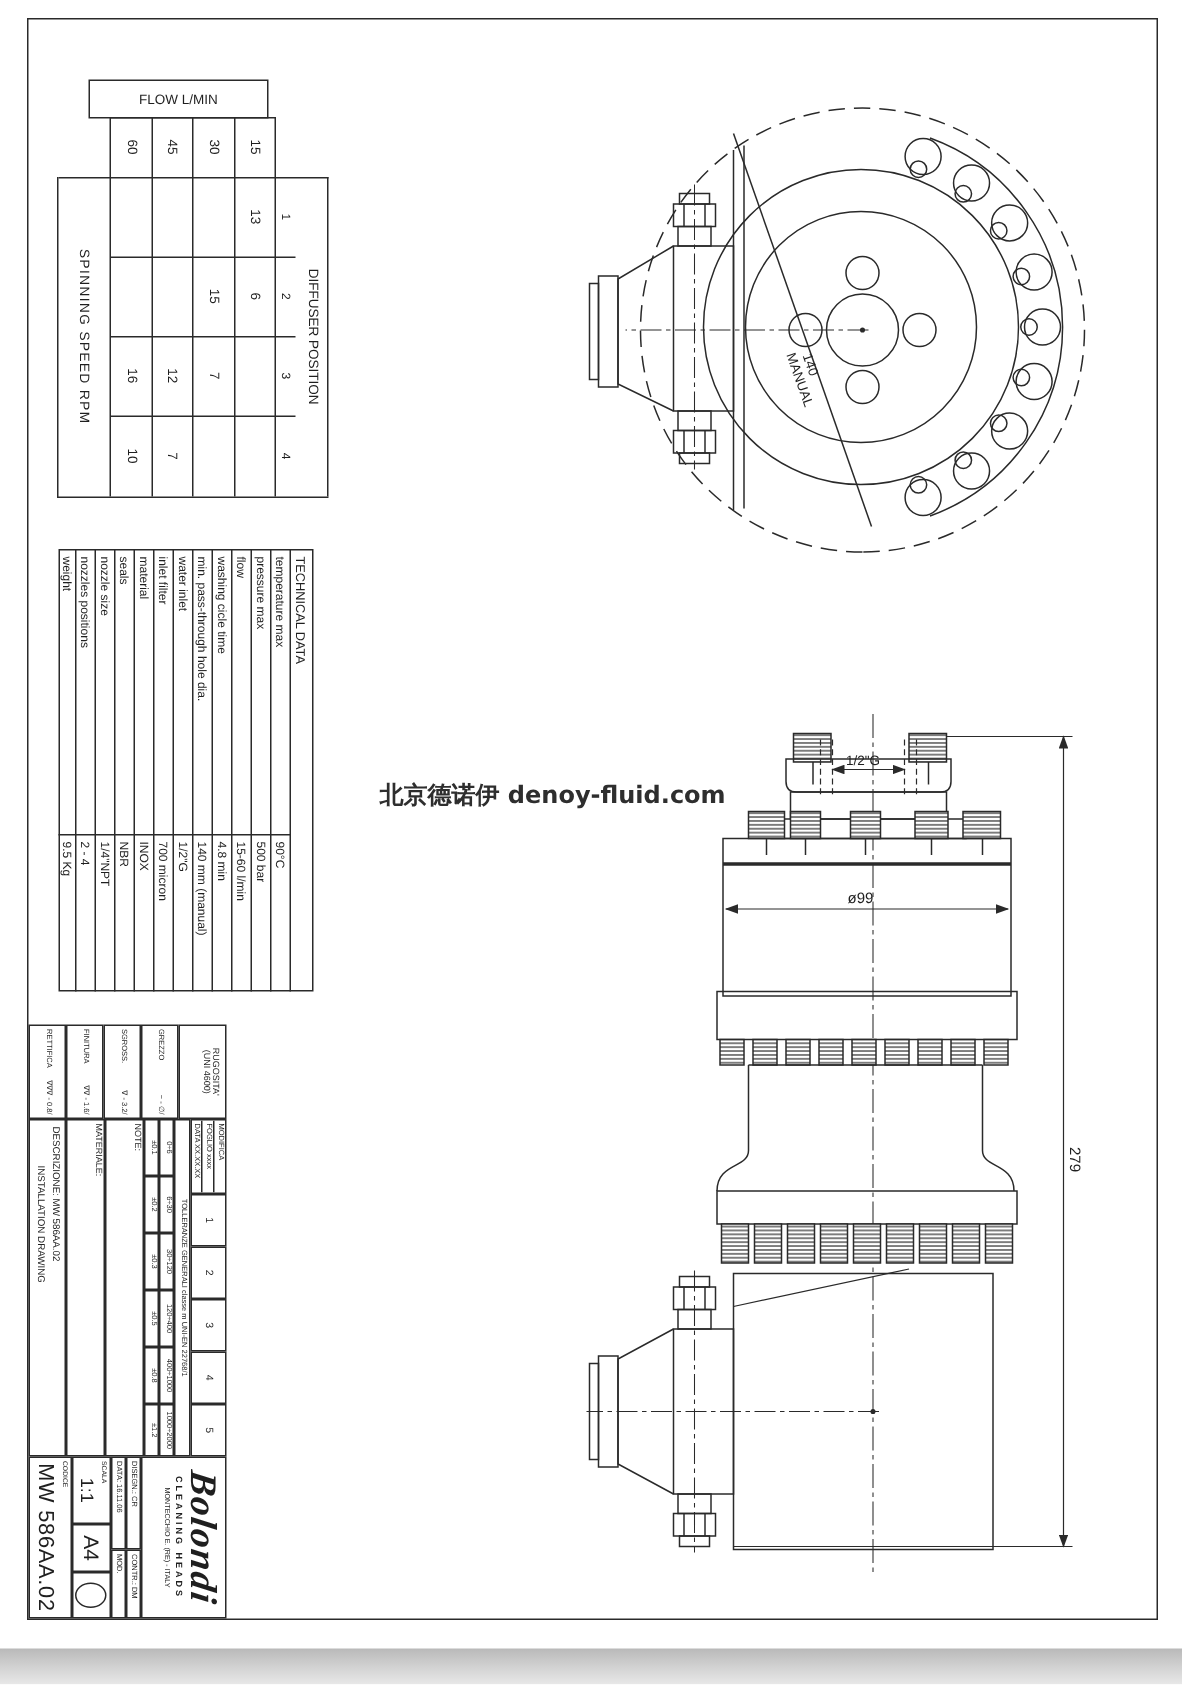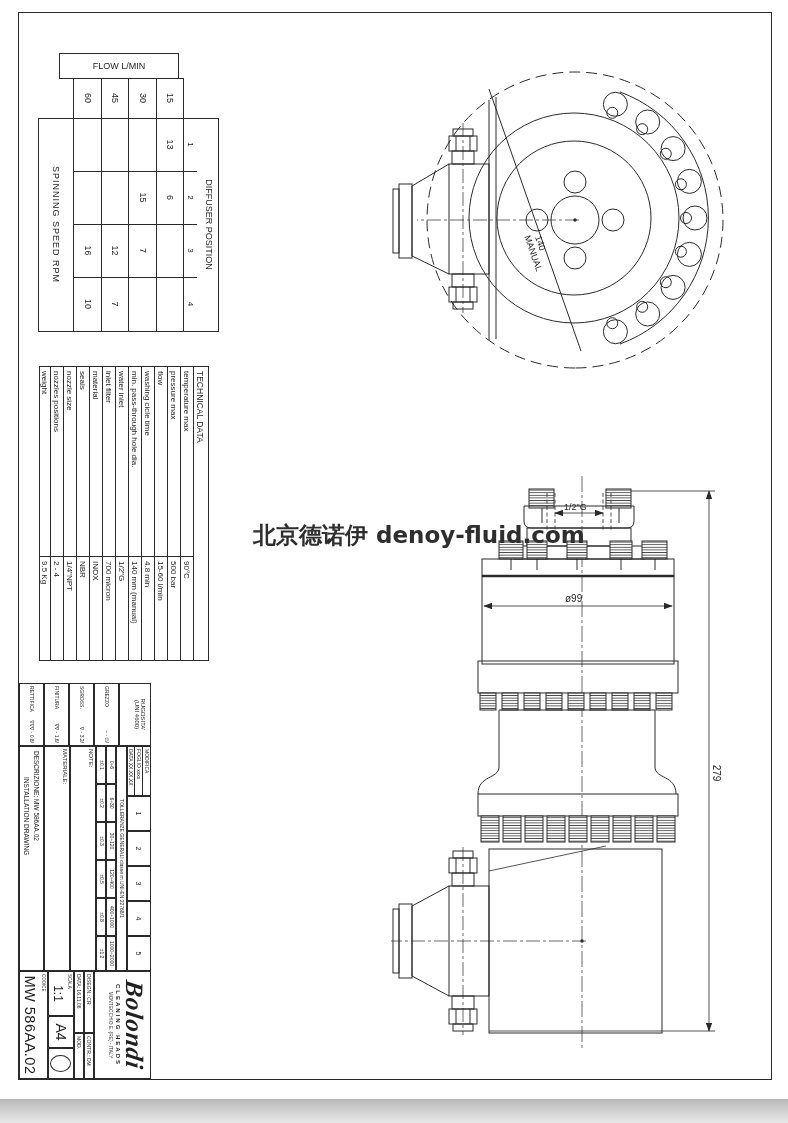--- a/index.html
+++ b/index.html
@@ -13,21 +13,21 @@
         display:flex;align-items:center;justify-content:center;font-size:8px;}
   .txt{position:absolute;font-size:8px;white-space:nowrap;}
   .rot270{transform:rotate(-90deg);}
   
   .tb-cell{position:absolute;box-sizing:border-box;border:1px solid #2a2a2a;overflow:hidden;}
   .tiny{font-size:5px;line-height:1.15;}
   .lbl-top{position:absolute;top:1px;left:2px;font-size:5.5px;}
   .logo-name{font-family:"Liberation Serif",serif;font-style:italic;font-weight:bold;
              font-size:25px;line-height:1;letter-spacing:1px;transform:skewX(-8deg);}
   .rev-circle{width:15px;height:19px;border:1.6px solid #2a2a2a;border-radius:50%;}
-  .wm{position:absolute;left:253px;top:520px;font-size:23px;font-weight:bold;color:#2e2e2e;
+  .wm{position:absolute;left:253px;top:520px;font-size:16px;font-weight:bold;color:#2e2e2e;
       letter-spacing:0px;z-index:50;font-family:"DejaVu Sans","Liberation Sans",sans-serif;}
   .graybar{position:absolute;left:0;top:1099px;width:788px;height:24px;
            background:linear-gradient(180deg,#b9b9b9 0%,#d6d6d6 60%,#e8e8e8 100%);}
   svg text{font-family:"Liberation Sans",sans-serif;fill:#1f1f1f;}
 </style>
 </head>
 <body>
 
 <div class="page">
 

